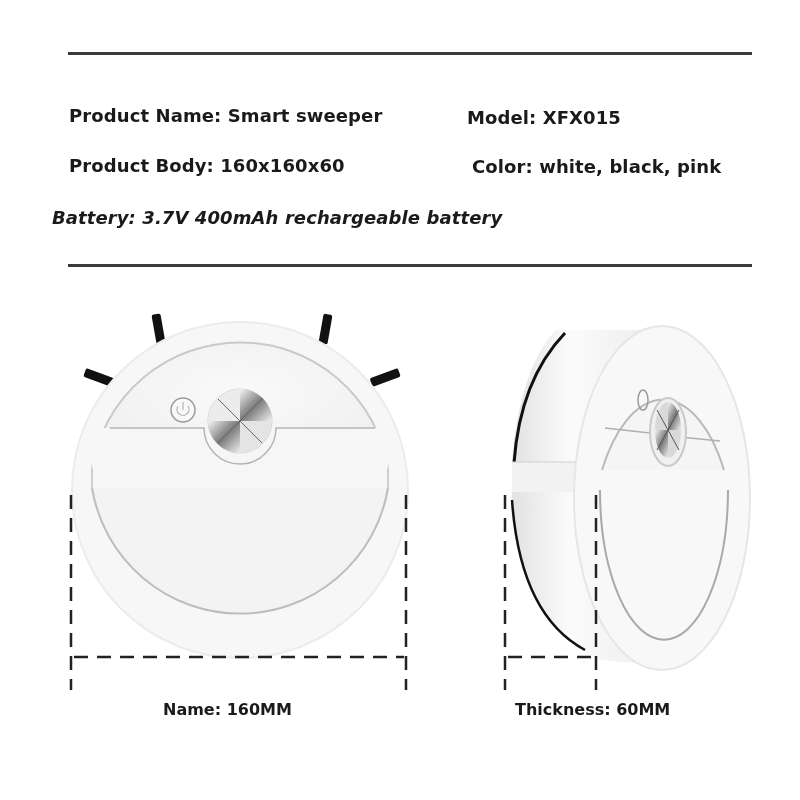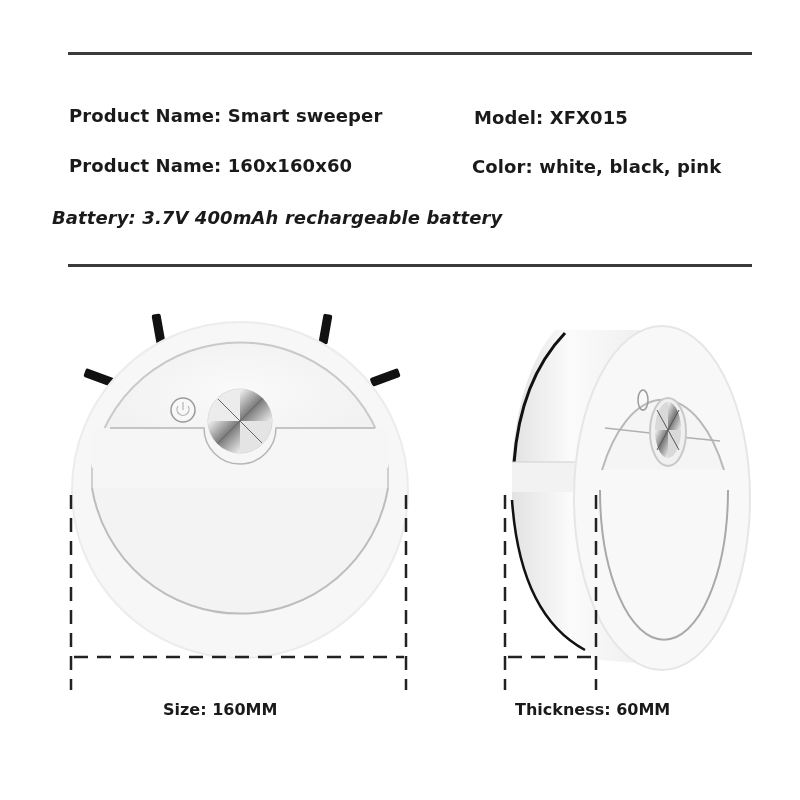--- a/index.html
+++ b/index.html
@@ -9,23 +9,23 @@
   .spec { position:absolute; font-size:18px; font-weight:bold; white-space:nowrap; letter-spacing:0.1px; }
   .caption { position:absolute; font-size:16px; font-weight:bold; white-space:nowrap; }
   svg { position:absolute; left:0; top:0; }
 </style>
 </head>
 <body>
 
 <div class="rule" style="top:52px;"></div>
 
 <div class="spec" style="left:69px; top:105px;">Product Name: Smart sweeper</div>
-<div class="spec" style="left:69px; top:155px;">Product Name: 160x160x60</div>
+<div class="spec" style="left:69px; top:155px;">Product Body: 160x160x60</div>
 <div class="spec" style="left:52px; top:207px;font-style:italic;">Battery: 3.7V 400mAh rechargeable battery</div>
-<div class="spec" style="left:467px; top:107px;margin-left:7px;">Model: XFX015</div>
+<div class="spec" style="left:467px; top:107px;">Model: XFX015</div>
 <div class="spec" style="left:472px; top:156px;">Color: white, black, pink</div>
 
 <div class="rule" style="top:264px;"></div>
 
 <svg width="800" height="800" viewBox="0 0 800 800">
   <defs>
     <radialGradient id="bodyGrad" cx="50%" cy="40%" r="60%">
       <stop offset="0%" stop-color="#fafafa"></stop>
       <stop offset="100%" stop-color="#efefef"></stop>
     </radialGradient>
@@ -112,14 +112,14 @@
     </g>
 
     <g stroke="#222" stroke-width="2.5" stroke-dasharray="14 9" fill="none">
       <line x1="505" y1="495" x2="505" y2="690"></line>
       <line x1="596" y1="495" x2="596" y2="690"></line>
       <line x1="508" y1="657" x2="594" y2="657"></line>
     </g>
   </g>
 </svg>
 
-<div class="caption" style="left:163px; top:700px;">Size: 160MM</div>
+<div class="caption" style="left:163px; top:700px;">Name: 160MM</div>
 <div class="caption" style="left:491px; top:700px;margin-left:24px;">Thickness: 60MM</div>
 
 </body></html>

